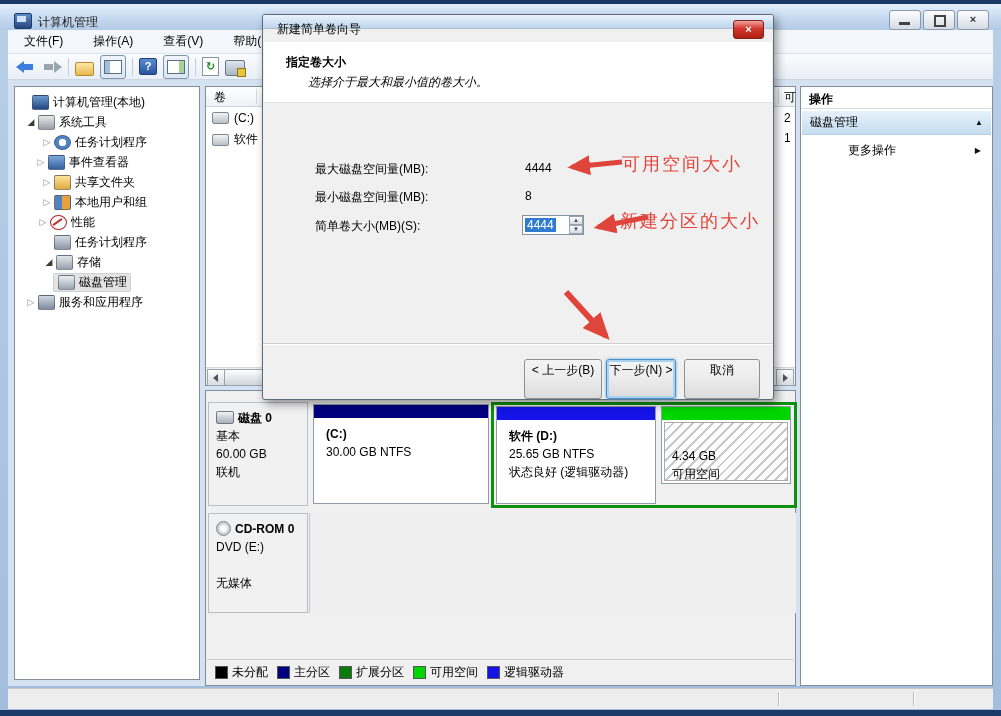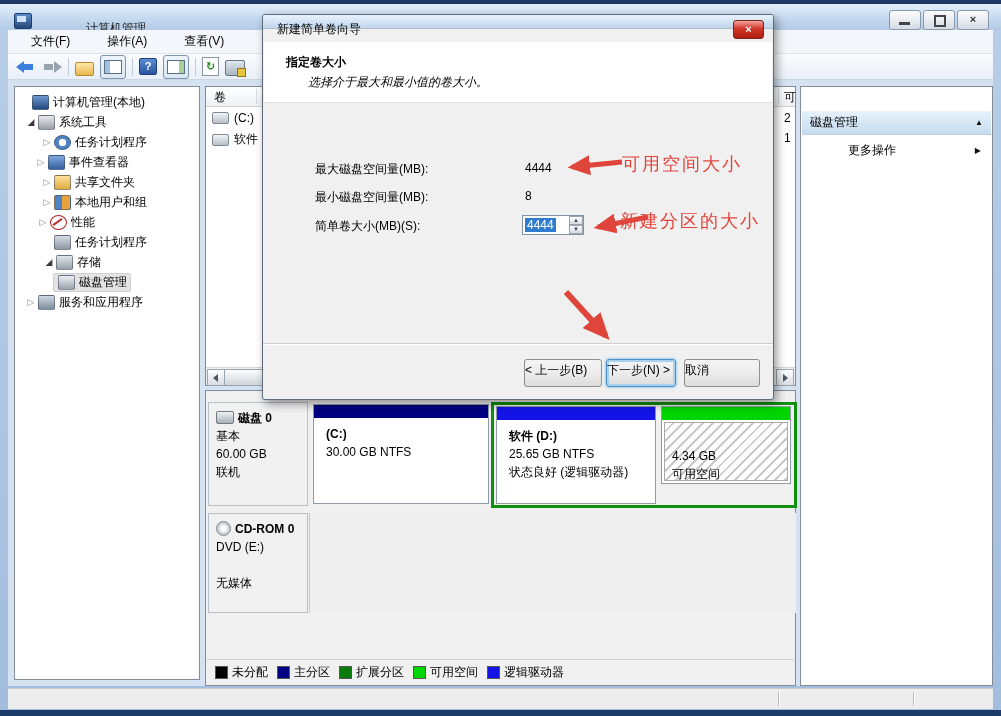--- a/index.html
+++ b/index.html
@@ -7,30 +7,30 @@
   #app{position:relative;width:1001px;height:716px;overflow:hidden;
        background:linear-gradient(180deg,#b9cfe8,#a2bddd);}
   .abs{position:absolute;}
   
   .title-top{left:0;top:0;width:1001px;height:4px;background:#1b3764;}
   .titlebar{left:0;top:4px;width:1001px;height:26px;
             background:linear-gradient(180deg,#e3f0fc,#c3d7ee 60%,#b3cbe7);}
   .app-icon{left:14px;top:9px;width:16px;height:14px;background:linear-gradient(#5d8cc9,#27477c);
             border:1px solid #1c3c6a;border-radius:2px;}
   .app-icon:after{content:"";position:absolute;left:2px;top:2px;width:9px;height:6px;background:#cfe3fa;}
-  .title-text{left:38px;top:16px;color:#1e1e1e;margin-left:48px;}
+  .title-text{left:38px;top:10px;color:#1e1e1e;}
   .winbtn{top:10px;width:30px;height:18px;border:1px solid #8999ad;border-radius:3px;
           background:linear-gradient(#fdfdfe,#e9edf2 50%,#d4dbe3);text-align:center;line-height:16px;
           color:#333;font-weight:bold;font-size:11px;}
   .glyph-min{position:absolute;left:9px;top:11px;width:11px;height:3px;background:#444;}
   .glyph-restore{position:absolute;left:10px;top:4px;width:8px;height:8px;border:2px solid #444;}
   
   .menubar{left:8px;top:30px;width:985px;height:24px;background:#f3f7fb;border-bottom:1px solid #dbe3ec;
            display:flex;align-items:center;padding-left:10px;box-sizing:border-box;gap:18px;}
-  .menu-item{padding:2px 6px;margin-left:7px;}
+  .menu-item{padding:2px 6px;}
   .toolbar{left:8px;top:54px;width:985px;height:26px;display:flex;align-items:center;gap:6px;
            background:linear-gradient(180deg,#fbfcfe,#e8eff7);border-bottom:1px solid #ccd6e4;
            padding-left:8px;box-sizing:border-box;}
   .tsep{width:1px;height:18px;background:#c2cdda;}
   .tico{width:20px;height:18px;position:relative;}
   .arrow-back:before{content:"";position:absolute;left:0;top:3px;border-top:6px solid transparent;
       border-bottom:6px solid transparent;border-right:8px solid #3b7edd;}
   .arrow-back:after{content:"";position:absolute;left:8px;top:6px;width:9px;height:6px;background:#3b7edd;}
   .arrow-fwd:before{content:"";position:absolute;right:0;top:3px;border-top:6px solid transparent;
       border-bottom:6px solid transparent;border-left:8px solid #9aa4ae;}
@@ -137,22 +137,22 @@
   .dlg-h2{position:absolute;left:44px;top:32px;font-style:italic;}
   .frow{position:absolute;left:52px;white-space:nowrap;}
   .fval{position:absolute;left:262px;white-space:nowrap;}
   .spin{position:absolute;left:259px;width:62px;height:20px;background:#fff;border:1px solid #8494a4;
       box-sizing:border-box;}
   .spin .val{position:absolute;left:2px;top:2px;background:#2f7bd0;color:#fff;padding:0 2px;font-size:12px;}
   .spin .btns{position:absolute;right:0;top:0;bottom:0;width:14px;display:flex;flex-direction:column;}
   .spin .sb{flex:1;background:linear-gradient(#fdfdfd,#d7dce2);border:1px solid #9aa4ae;font-size:6px;
       line-height:7px;text-align:center;color:#445;}
   .dlg-sep{position:absolute;left:0;right:0;top:328px;height:1px;background:#cfcfcf;border-bottom:1px solid #fff;}
-  .wbtn{position:absolute;top:344px;height:28px;border:1px solid #8e8f8f;border-radius:3px;
-      background:linear-gradient(#f4f4f4,#ededed 45%,#dcdcdc);line-height:21px;box-sizing:border-box;}
+  .wbtn{position:absolute;top:344px;height:40px;border:1px solid #8e8f8f;border-radius:3px;
+      background:linear-gradient(#f4f4f4,#ededed 45%,#dcdcdc);text-align:center;line-height:21px;box-sizing:border-box;}
   .wbtn.focus{border:1px solid #4d90c8;box-shadow:0 0 0 2px #a8d2ef inset,0 0 3px #5fa8dd;}
   
   .anno{position:absolute;color:#e0453c;font-family:"Liberation Serif","DejaVu Serif",serif;
       font-size:18px;letter-spacing:2px;white-space:nowrap;z-index:60;}
   #arrows{position:absolute;left:0;top:0;width:1001px;height:716px;z-index:55;pointer-events:none;}
 </style>
 </head>
 <body>
 
 <div id="app">
@@ -339,20 +339,21 @@
           <span>可用空间</span>
         </span>
       <span class="lgd">
           <span class="sq c-logical"></span>
           <span>逻辑驱动器</span>
         </span>
     </div>
   </div>
 
   <div class="abs panel act-panel">
+    <div class="act-head">操作</div>
     <div class="act-sec">
       <span>磁盘管理</span>
       <span class="tri">▲</span>
     </div>
     <div class="act-more">
       <span class="lbl">更多操作</span>
       <span class="tri">▶</span>
     </div>
   </div>
 

